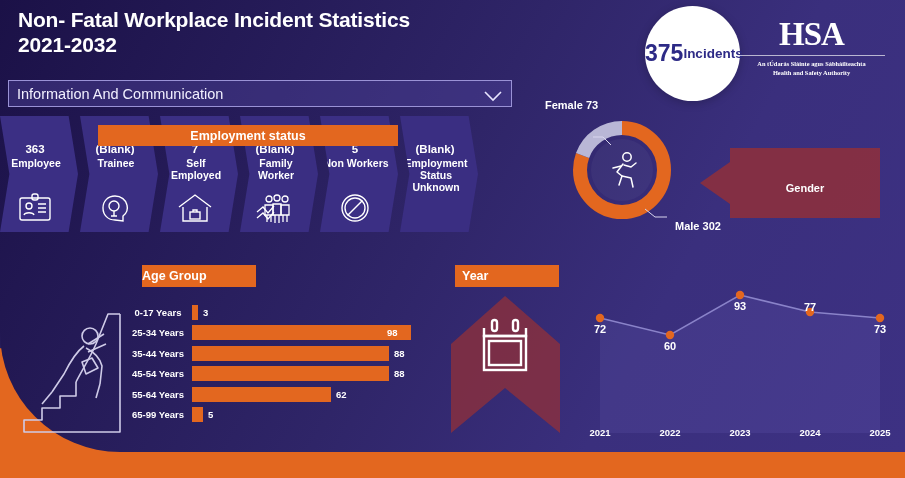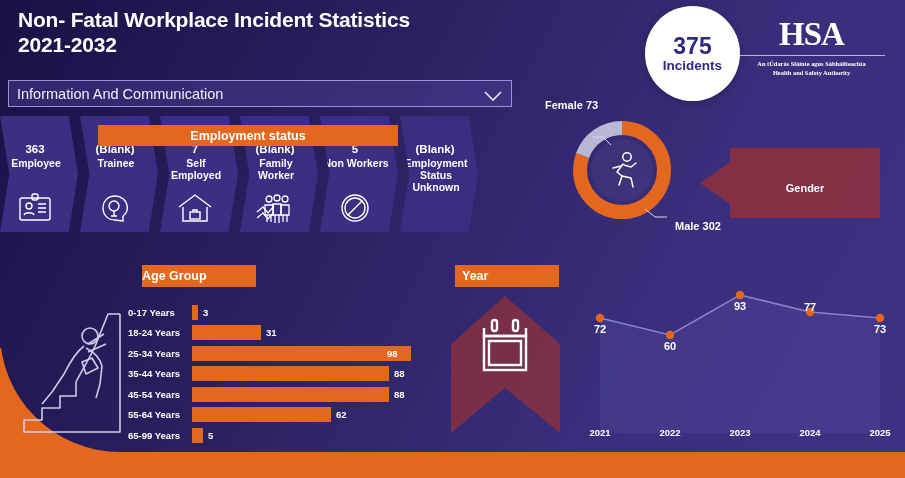--- a/index.html
+++ b/index.html
@@ -67,21 +67,21 @@
     display: flex; align-items: center; justify-content: space-between;
     padding: 0 8px 0 8px;
   }
   #slicer .val { color: #f2f0ff; font-size: 14.5px; }
   #slicer .chev { width: 20px; height: 12px; }
 
   
   #kpi {
     left: 645px; top: 6px; width: 95px; height: 95px;
     border-radius: 50%; background: #ffffff;
-    display: flex; flex-direction: column; align-items: center; justify-content: center;
+    display: flex; flex-direction: row; align-items: center; 
     box-shadow: 0 2px 10px rgba(0,0,0,0.22);
   }
   #kpi .num { color: #2d2a86; font-size: 23px; font-weight: bold; line-height: 1.05; }
   #kpi .lab { color: #2d2a86; font-size: 13.5px; font-weight: bold; }
 
   
   #logo { right: 16px; top: 18px; width: 155px; text-align: center; }
   #logo .mark {
     font-family: "Liberation Serif", serif; color: #ffffff;
     font-size: 33px; font-weight: bold; letter-spacing: -1px; line-height: 1;
@@ -145,21 +145,21 @@
 
   
   #age-title {
     left: 142px; top: 265px; width: 114px; height: 22px;
     background: #e3671f; color: #ffffff; font-size: 12.5px; font-weight: bold;
     display: flex; align-items: center; 
   }
   #age-chart { left: 128px; top: 302px; width: 320px; height: 145px; }
   .age-row { display: flex; align-items: center; height: 20.5px; }
   .age-cat {
-    width: 64px; text-align: left; padding-right: 4px;
+    width: 64px; text-align: center; padding-right: 4px;
     color: #ffffff; font-size: 9.5px; font-weight: bold;
   }
   .age-bar { height: 15px; background: #e3671f; }
   .age-val {
     color: #ffffff; font-size: 9.5px; font-weight: bold; margin-left: 5px;
   }
   .age-val.inside { margin-left: -24px; }
   #climber { left: 12px; top: 300px; width: 120px; height: 150px; }
 
   
@@ -340,25 +340,20 @@
     </svg>
   </div>
 
   <div class="layer" id="age-chart">
     <div class="age-row">
       <span class="age-cat">0-17 Years</span>
       <span class="age-bar" style="width:6px"></span>
       <span class="age-val">3</span>
     </div>
     <div class="age-row">
-      <span class="age-cat">18-24 Years</span>
-      <span class="age-bar" style="width:69px"></span>
-      <span class="age-val">31</span>
-    </div>
-    <div class="age-row">
       <span class="age-cat">25-34 Years</span>
       <span class="age-bar" style="width:219px"></span>
       <span class="age-val inside">98</span>
     </div>
     <div class="age-row">
       <span class="age-cat">35-44 Years</span>
       <span class="age-bar" style="width:197px"></span>
       <span class="age-val">88</span>
     </div>
     <div class="age-row">

